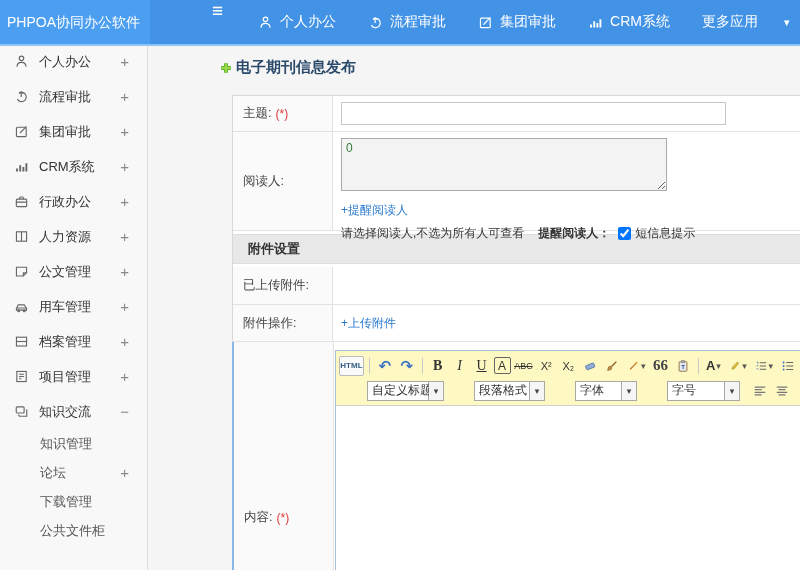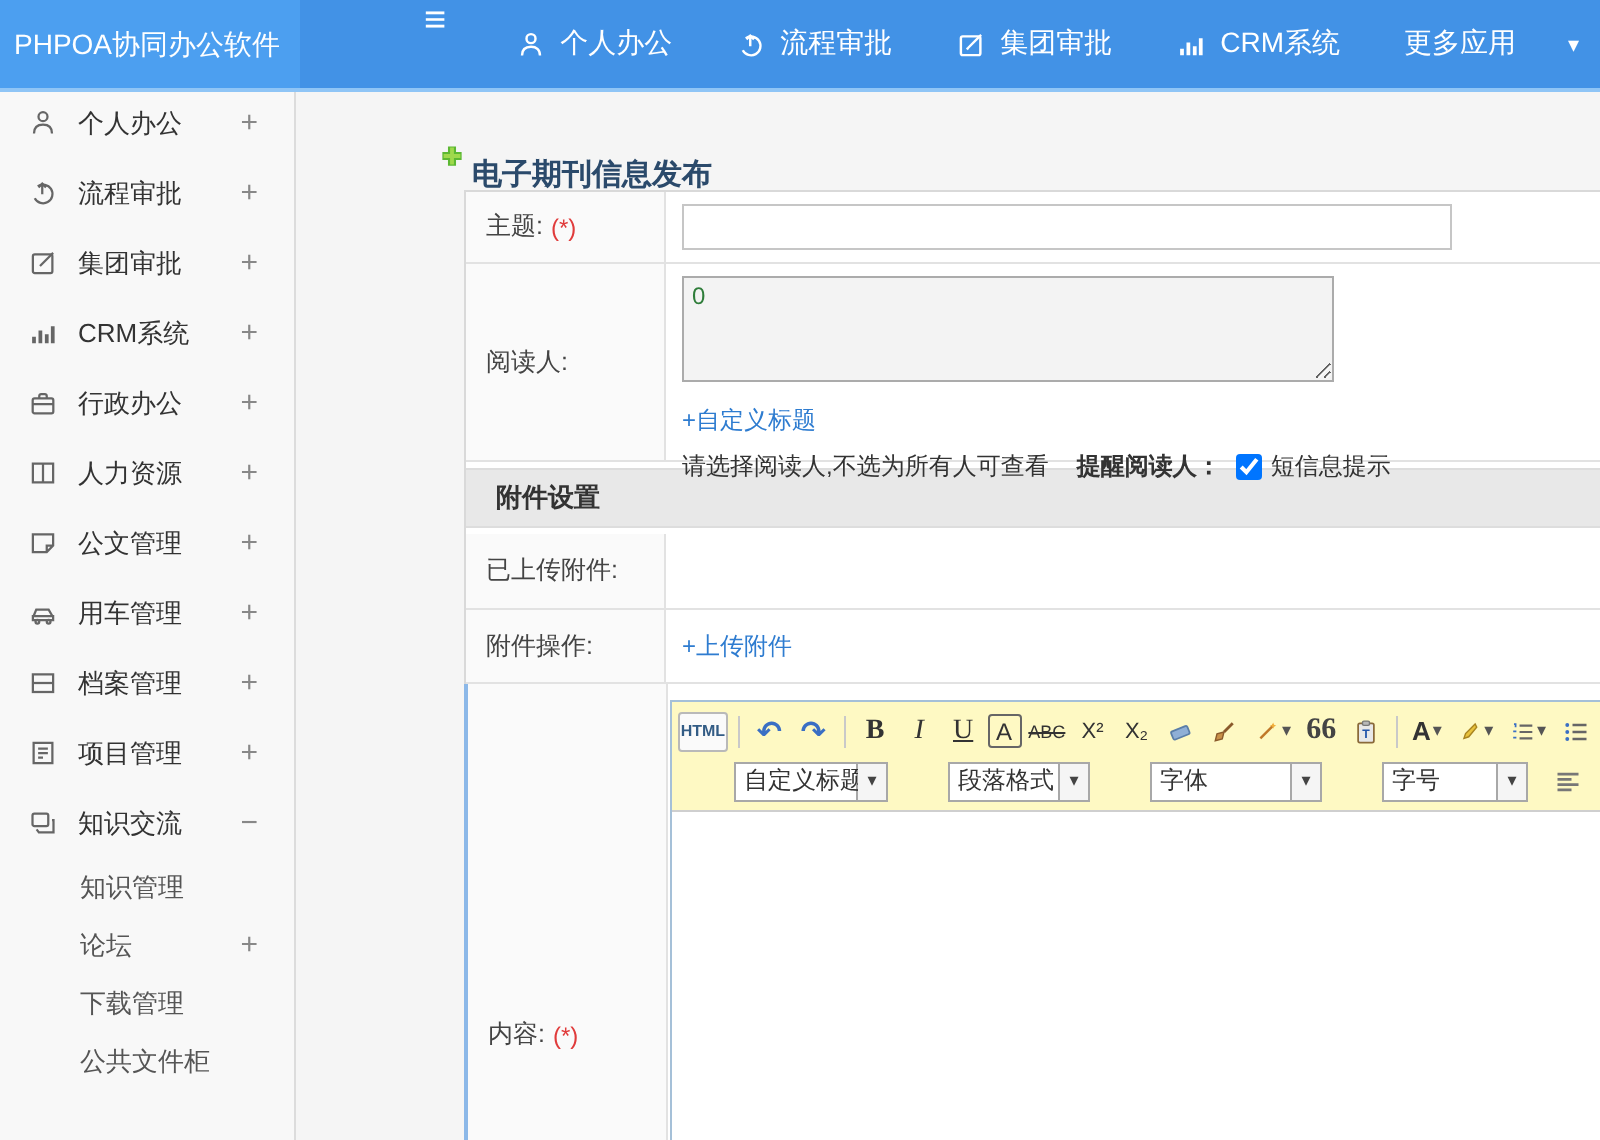--- a/index.html
+++ b/index.html
@@ -24,21 +24,21 @@
   .side-item svg { width:15px; height:15px; stroke:#666; fill:none; stroke-width:1.2; flex:0 0 15px; }
   .side-label { font-size:13px; margin-left:10px; flex:1; white-space:nowrap; }
   .side-expand { color:#888; font-size:15px; font-weight:400; }
   .side-sub { display:flex; align-items:center; height:29px; padding:0 18px 0 40px; cursor:pointer; color:#555; }
   .side-sub .side-label { margin-left:0; }
 
   
   .main { position:absolute; left:149px; top:46px; width:651px; height:524px; background:#F5F5F5; }
   .page-title { position:absolute; left:70px; top:12px; display:flex; align-items:center; gap:3px; }
   .page-title svg { width:14px; height:14px; }
-  .page-title span { font-size:15px; font-weight:bold; color:#2B4A6B;margin-top:20px; }
+  .page-title span { font-size:15px; font-weight:bold; color:#2B4A6B; }
 
   .form-table { position:absolute; left:83px; top:49px; width:575px; background:#fff; border:1px solid #D9D9D9; border-right:none; }
   .frow { display:flex; border-bottom:1px solid #E2E2E2; }
   .fcell-label { width:100px; flex:0 0 100px; background:#FAFAFA; border-right:1px solid #E2E2E2; display:flex; align-items:center; padding-left:10px; font-size:12.5px; color:#444; white-space:nowrap; }
   .req { color:#E03B3B; margin-left:4px; font-size:12px; }
   .fcell-val { flex:1; padding:6px 8px; }
 
   .row-subject { height:36px; }
   .subject-input { width:385px; height:23px; border:1px solid #C6C6C6; background:#fff; outline:none; padding:0 4px; font-size:12px; }
 
@@ -71,21 +71,21 @@
   .b-italic { font-style:italic; font-family:"Liberation Serif",serif; font-size:14px; }
   .b-under { text-decoration:underline; font-family:"Liberation Serif",serif; font-size:14px; }
   .b-boxa { border:1px solid #666; font-size:12px; height:17px; min-width:17px; }
   .b-strike { font-size:9px; text-decoration:line-through; }
   .b-supsub { font-size:11px; }
   .b-quote { font-family:"Liberation Serif",serif; font-weight:bold; font-size:15px; color:#444; }
   .caret { font-size:9px; color:#555; margin-left:1px; }
   .ed-select { display:flex; align-items:center;padding-left:28px; }
   .ed-select .sel-box { height:20px; border:1px solid #A8A8A8; background:#fff; font-size:12px; color:#333; display:flex; align-items:center; padding:0 4px; }
   .ed-select .sel-caret { width:15px; height:20px; border:1px solid #A8A8A8; border-left:none; background:#F5F5F5; display:flex; align-items:center; justify-content:center; font-size:9px; color:#444; cursor:pointer; }
-  .w1{width:62px;} .w2{width:56px;} .w3{width:71px;} .w4{width:58px;}
+  .w1{width:62px;} .w2{width:56px;} .w3{width:47px;} .w4{width:58px;}
   .icon-svg { width:16px; height:16px; }
   .ed-content { height:300px; background:#fff; }
 
   a { text-decoration:none; }
 </style>
 </head>
 <body>
 
 <div class="page">
 
@@ -256,21 +256,21 @@
         </div>
       </div>
 
       <div class="frow row-readers">
         <div class="fcell-label">
           <span>阅读人:</span>
         </div>
         <div class="fcell-val">
           <textarea class="readers-area" style="">0</textarea>
           <div class="sel-readers">
-            <a class="link">+自定义标题</a>
+            <a class="link">+提醒阅读人</a>
           </div>
           <div class="readers-hintline">
             <span>请选择阅读人,不选为所有人可查看</span>
             <span class="remind">提醒阅读人：</span>
             <input type="checkbox" checked="" class="sms-check" style="">
             <span>短信息提示</span>
           </div>
         </div>
       </div>
 

